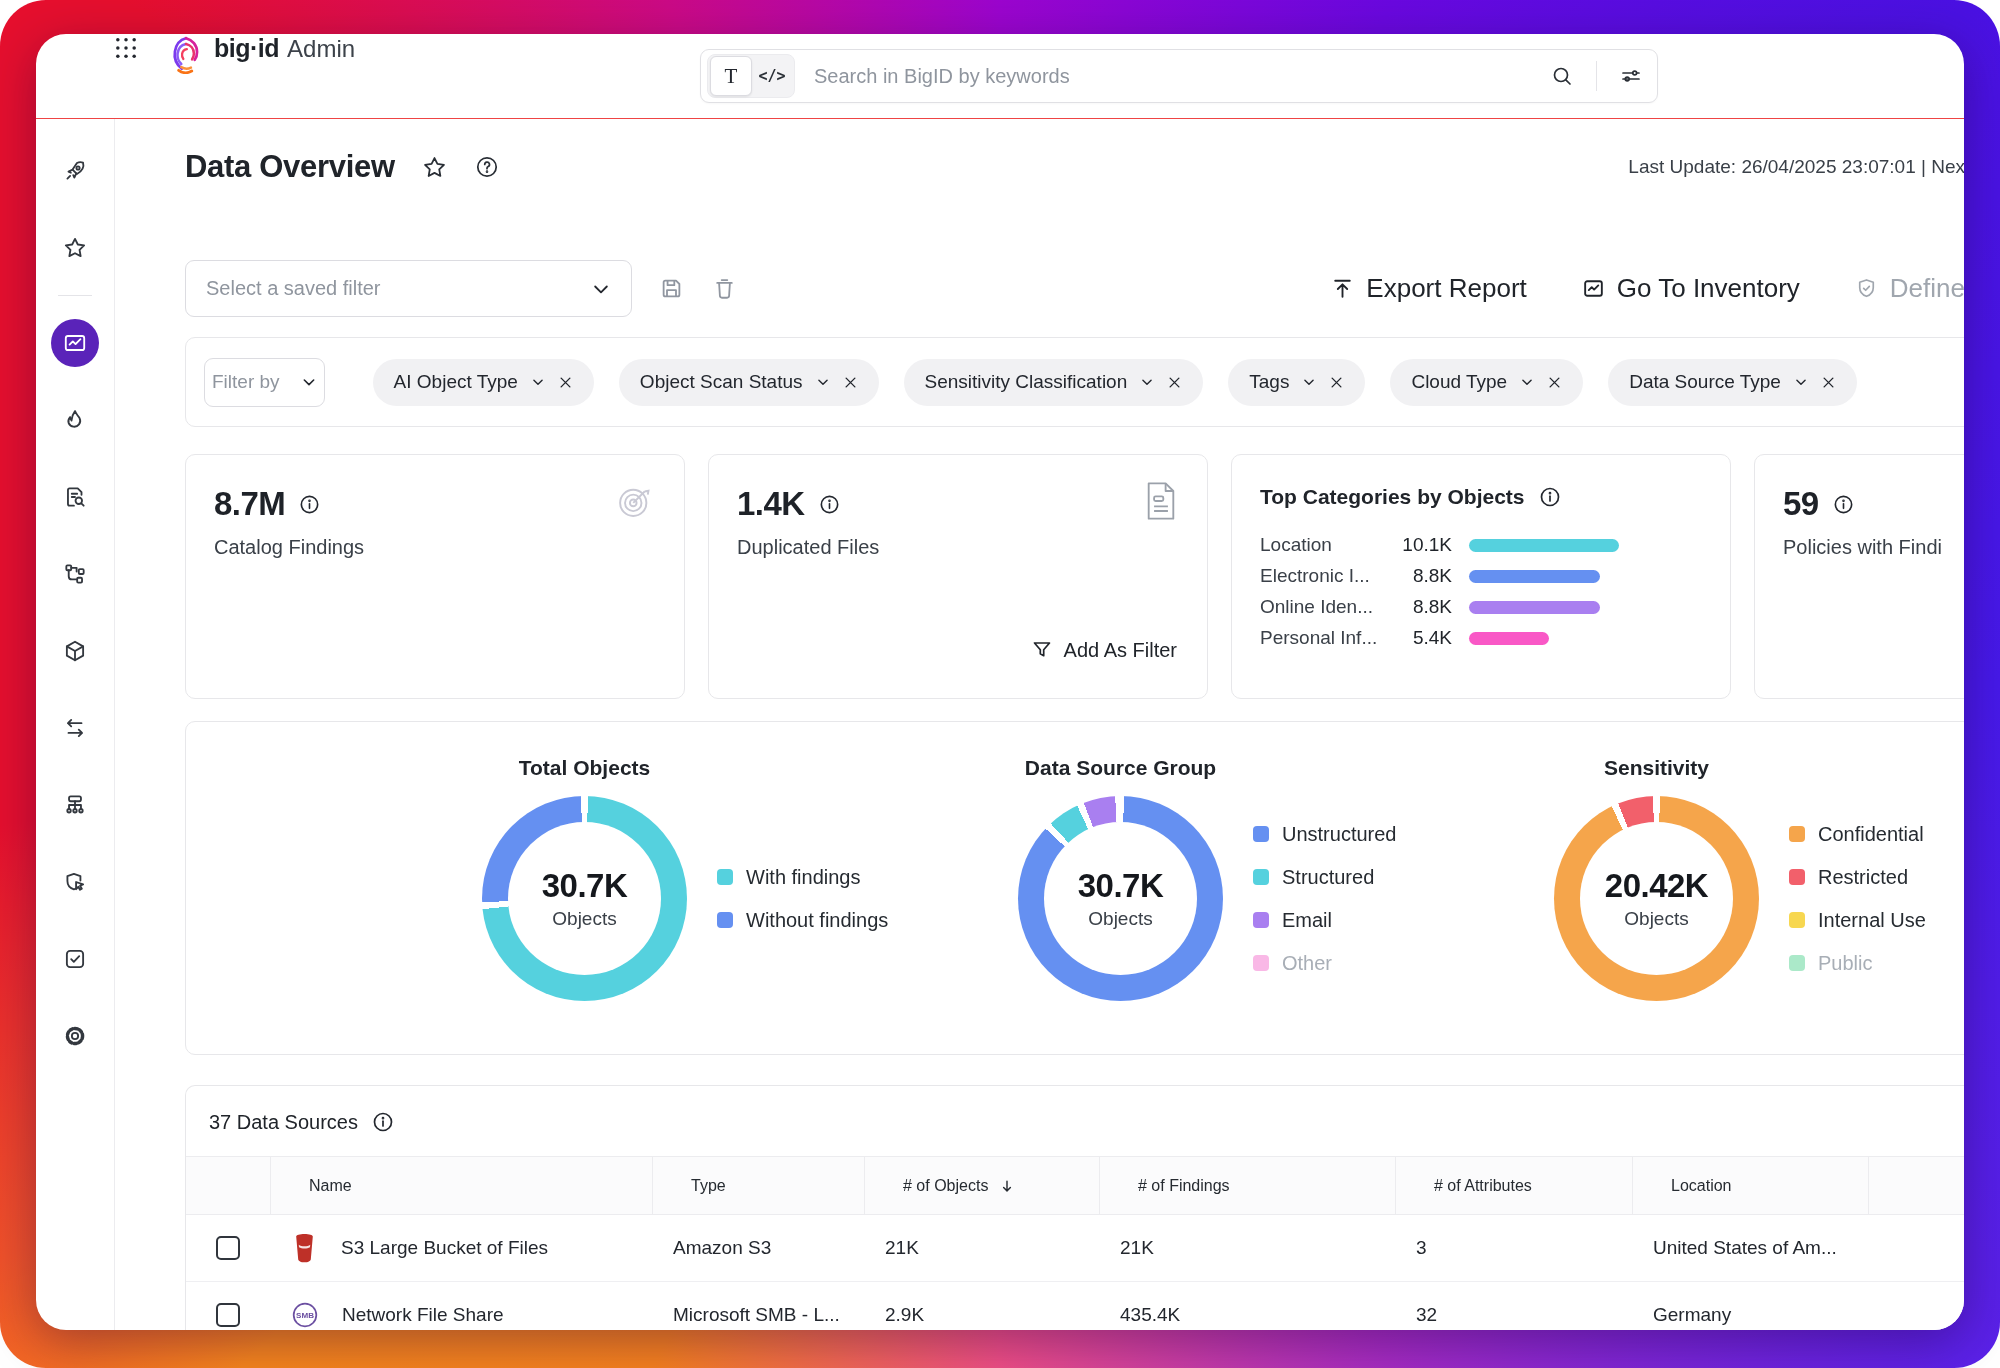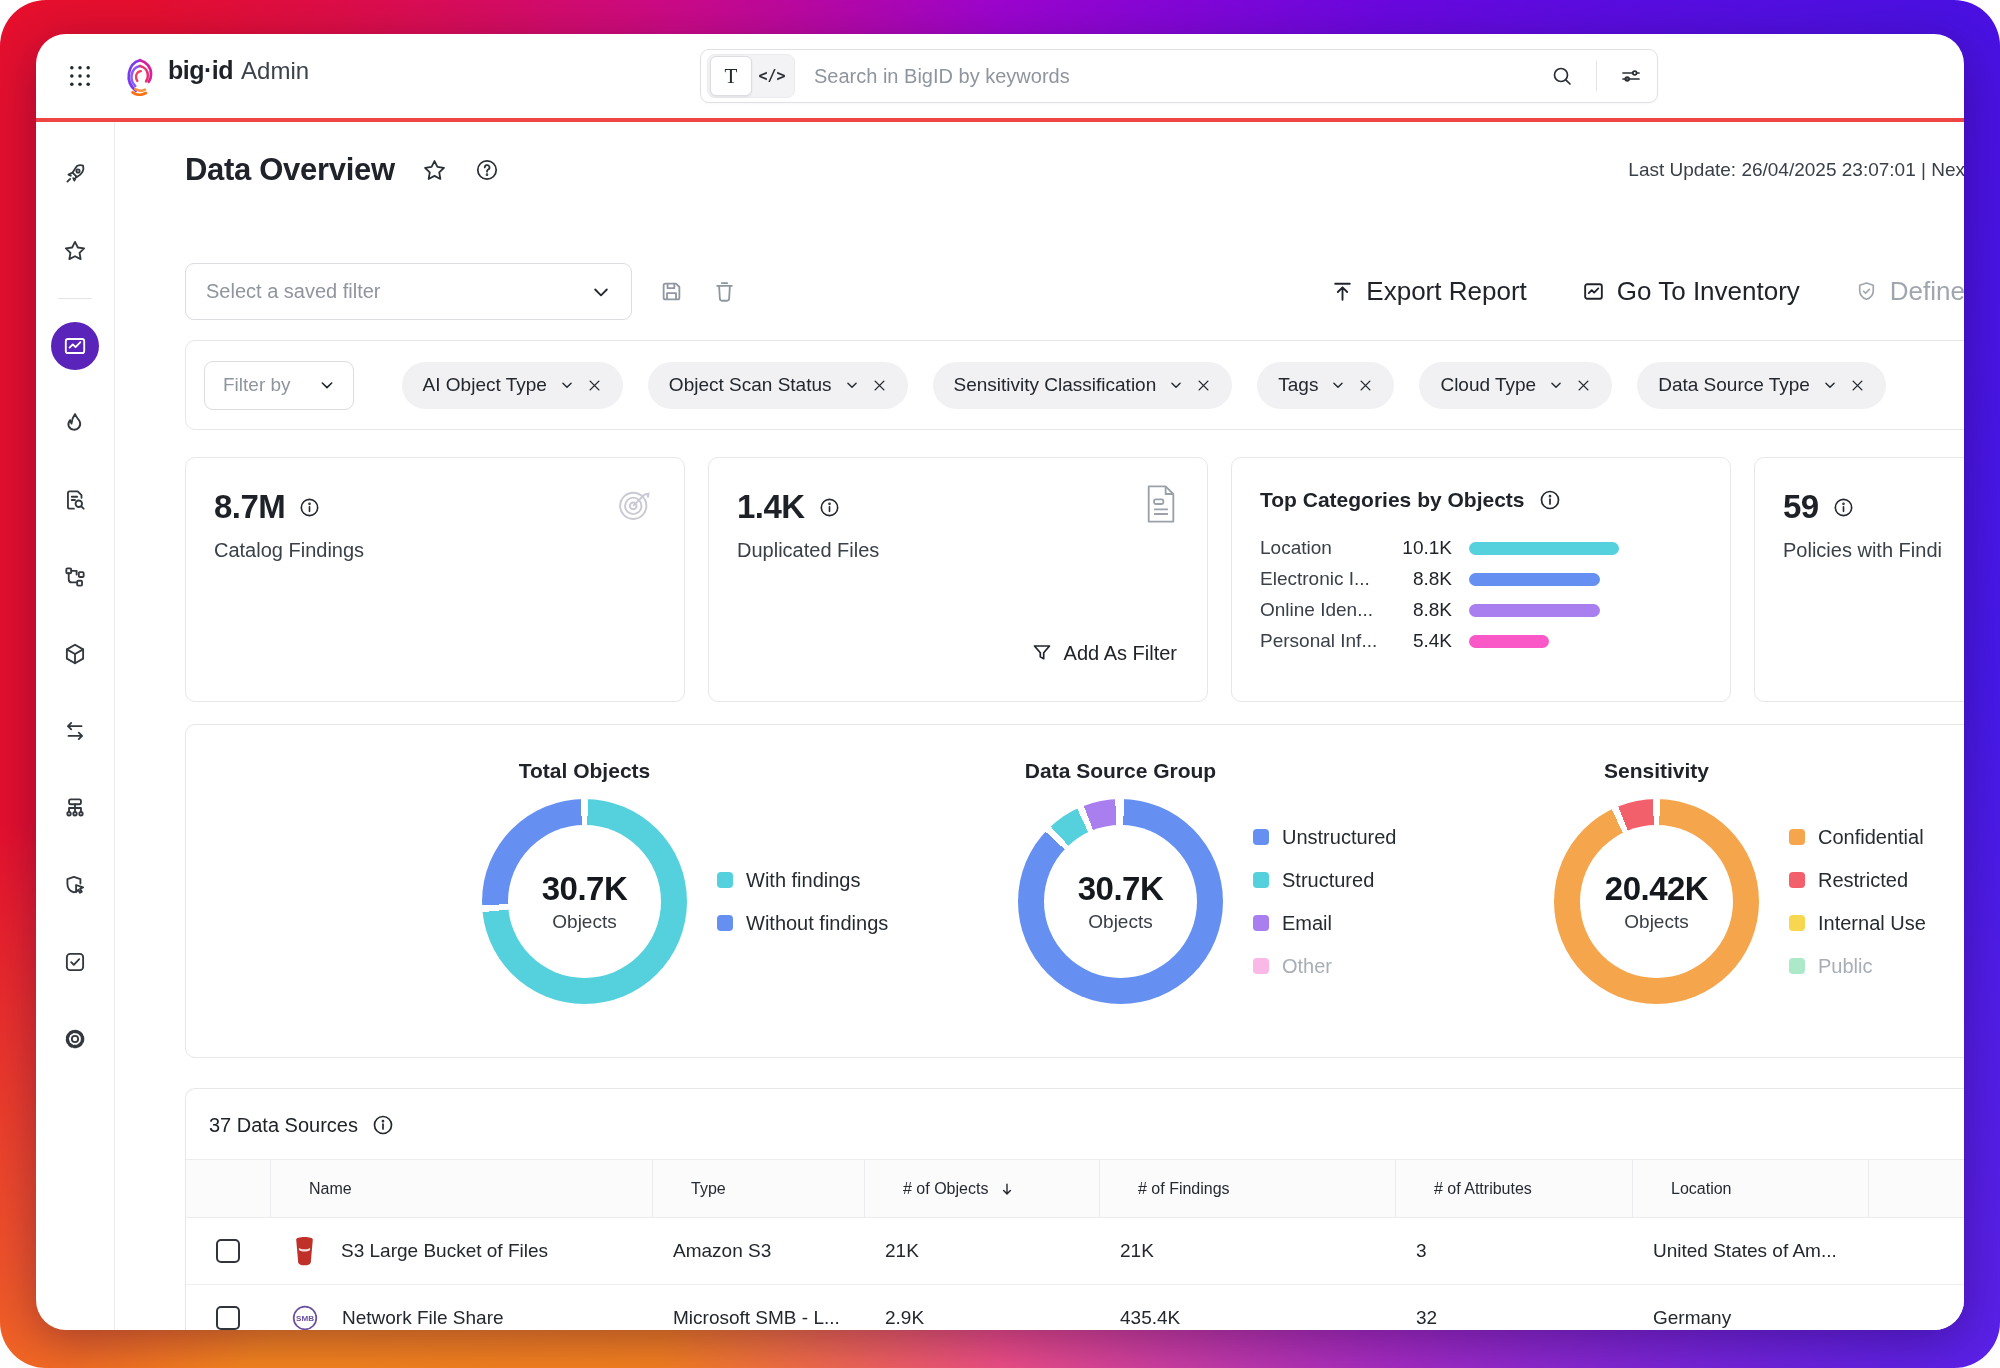--- a/index.html
+++ b/index.html
@@ -6,21 +6,21 @@
   body{width:2000px;height:1368px;position:relative;font-family:"Liberation Sans",sans-serif;color:#22262c;}
   svg{display:block}
   .frame{position:absolute;inset:0;border-radius:46px;
     background:conic-gradient(from 0deg at 50% 50%,
       #9c05cf 0deg,#6a08e0 30deg,#4a11e2 55deg,#4619ea 90deg,#5b21e8 125deg,
       #a62cc4 150deg,#f04f86 180deg,#f8821d 207deg,#f8861b 228deg,#f0522a 240deg,
       #e60f2e 262deg,#e60f2e 308deg,#cc0a86 334deg,#9c05cf 360deg);}
   .window{position:absolute;left:36px;top:34px;width:1928px;height:1296px;background:#fff;border-radius:30px;overflow:hidden;box-shadow:0 12px 50px rgba(40,0,60,.4);}
 
   
-  .topbar{height:84px;display:flex;align-items:center;border-bottom:4px solid #ef4444;position:relative;}
+  .topbar{height:84px;display:flex;align-items:flex-start;border-bottom:1px solid #ef4444;position:relative;padding-left:46px;}
   .apps{margin-left:30px;color:#23272e;}
   .logo{margin-left:28px;display:flex;align-items:baseline;}
   .logo-mark{align-self:center;margin-right:10px;}
   .brand{font-size:25px;font-weight:bold;color:#1e2228;letter-spacing:-.5px;}
   .product{font-size:24px;color:#3c424a;margin-left:8px;}
   .search{position:absolute;left:664px;top:15px;width:958px;height:54px;border:1px solid #e0e0e4;border-radius:9px;display:flex;align-items:center;background:#fff;box-sizing:border-box;box-shadow:0 1px 2px rgba(0,0,0,.03);}
   .mode-wrap{display:flex;align-items:center;background:#f3f3f5;border:1px solid #ebebee;border-radius:8px;margin-left:6px;padding:2px;height:44px;box-sizing:border-box;}
   .mode-t{width:40px;height:38px;background:#fff;border:1px solid #dcdce1;border-radius:6px;display:flex;align-items:center;justify-content:center;font-family:"Liberation Serif",serif;font-size:21px;color:#23272e;box-shadow:0 1px 2px rgba(0,0,0,.08);}
   .mode-code{width:40px;text-align:center;color:#2a2f36;font-size:15px;font-weight:bold;font-family:"DejaVu Sans Mono",monospace;}
   .search-ph{margin-left:19px;color:#8f959e;font-size:20px;}
@@ -43,21 +43,21 @@
 
   .toolbar-row{position:absolute;left:70px;top:141px;width:1780px;display:flex;align-items:center;}
   .select{width:447px;height:57px;display:flex;align-items:center;padding:0 20px;border:1px solid #dcdce1;border-radius:9px;color:#8f959e;font-size:20px;box-sizing:border-box;background:#fff;}
   .select .chev{margin-left:auto;color:#23272e;}
   .tb-ic{margin-left:26px;color:#9096a0;}
   .toolbar-actions{margin-left:auto;display:flex;align-items:center;gap:54px;}
   .tb-action{display:flex;align-items:center;gap:11px;font-size:26px;color:#20242a;white-space:nowrap;}
   .tb-action.disabled{color:#a0a6ae;}
 
   .filterbar{position:absolute;left:70px;top:218px;width:1800px;height:90px;border:1px solid #e7e7ea;border-radius:10px;display:flex;align-items:center;padding-left:18px;box-sizing:border-box;}
-  .filter-by{height:47px;border:1px solid #dcdce1;border-radius:9px;background:#fff;display:flex;align-items:center;padding:0 18px;font-size:19px;color:#8f959e;gap:28px;}
+  .filter-by{height:47px;border:1px solid #dcdce1;border-radius:9px;background:#fff;display:flex;align-items:center;padding:0 7px;font-size:19px;color:#8f959e;gap:21px;}
   .filter-by .chev{color:#23272e;}
   .chips{display:flex;align-items:center;gap:25px;margin-left:48px;}
   .chip{height:47px;background:#f1f1f3;border-radius:24px;display:flex;align-items:center;padding:0 21px;font-size:19px;color:#23272e;gap:13px;white-space:nowrap;}
   .chip .chev,.chip .x{display:flex;color:#23272e;}
 
   .cards-row{position:absolute;left:70px;top:335px;display:flex;gap:23px;}
   .card{width:500px;height:245px;border:1px solid #e7e7ea;border-radius:10px;background:#fff;position:relative;box-sizing:border-box;padding:30px 28px;flex:none;}
   .stat-value-row{display:flex;align-items:center;gap:13px;}
   .stat-value{font-size:33px;font-weight:bold;color:#1e2228;letter-spacing:-.5px;}
   .info-ic{color:#23272e;display:flex;}

